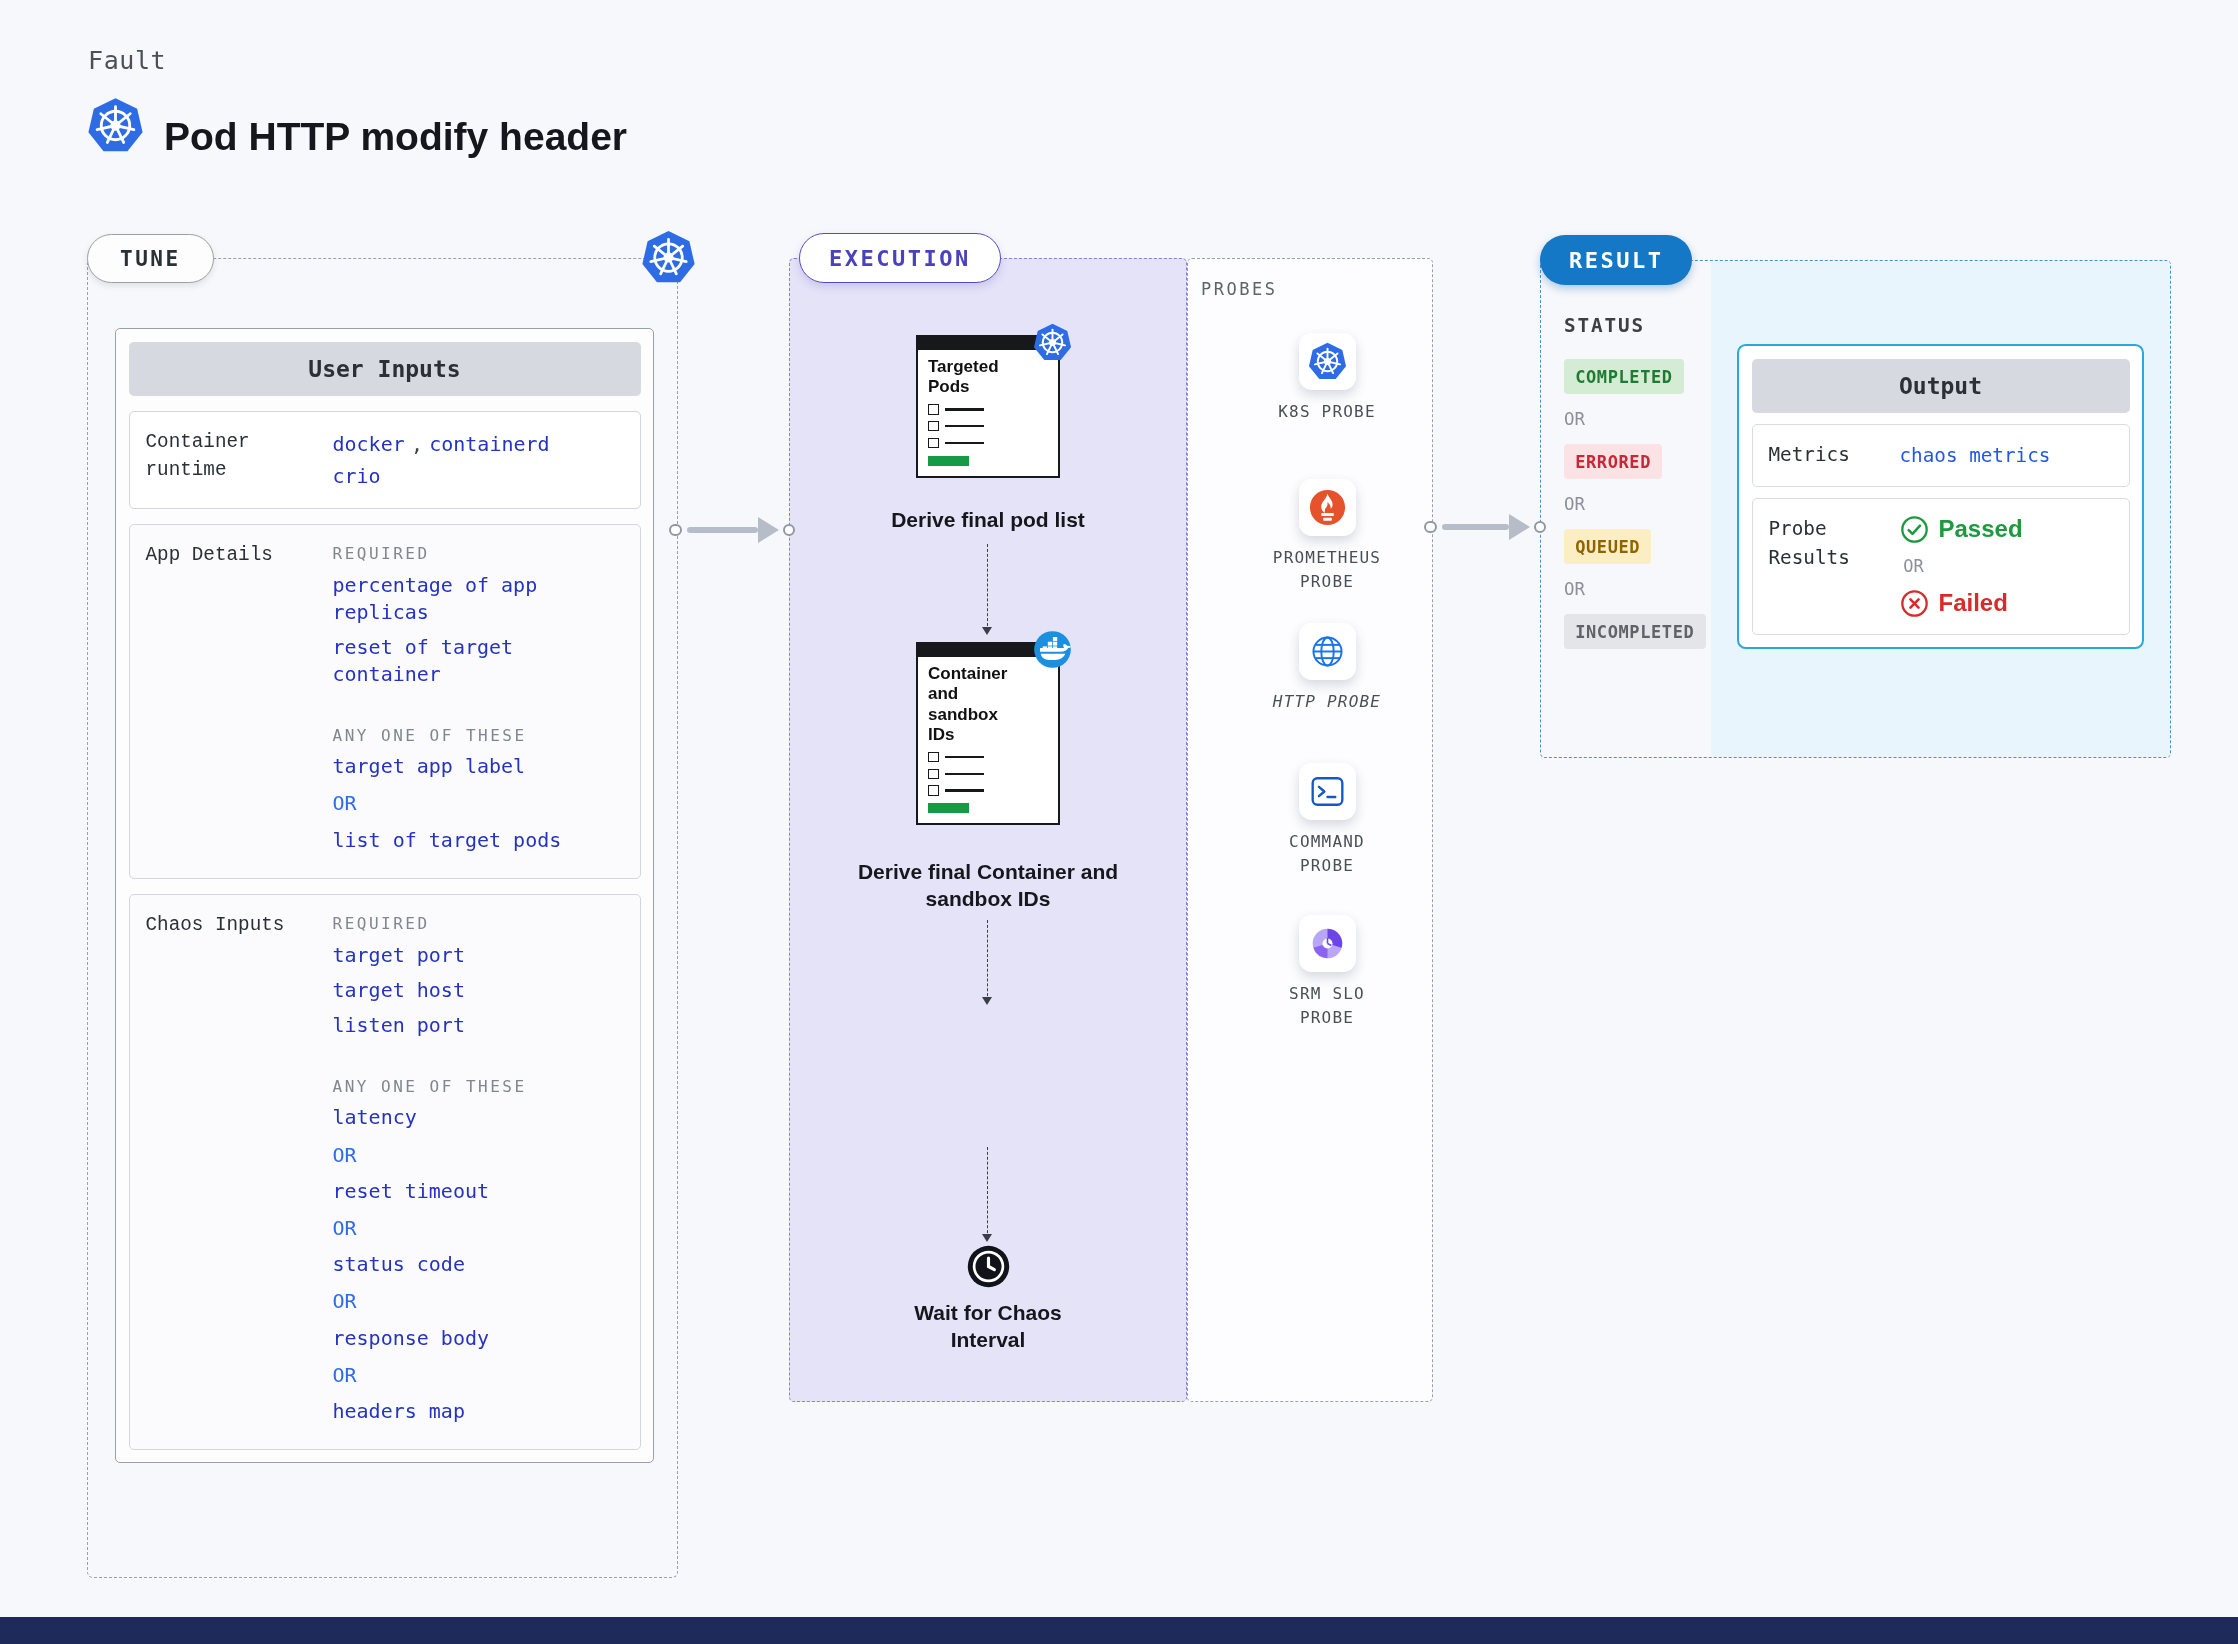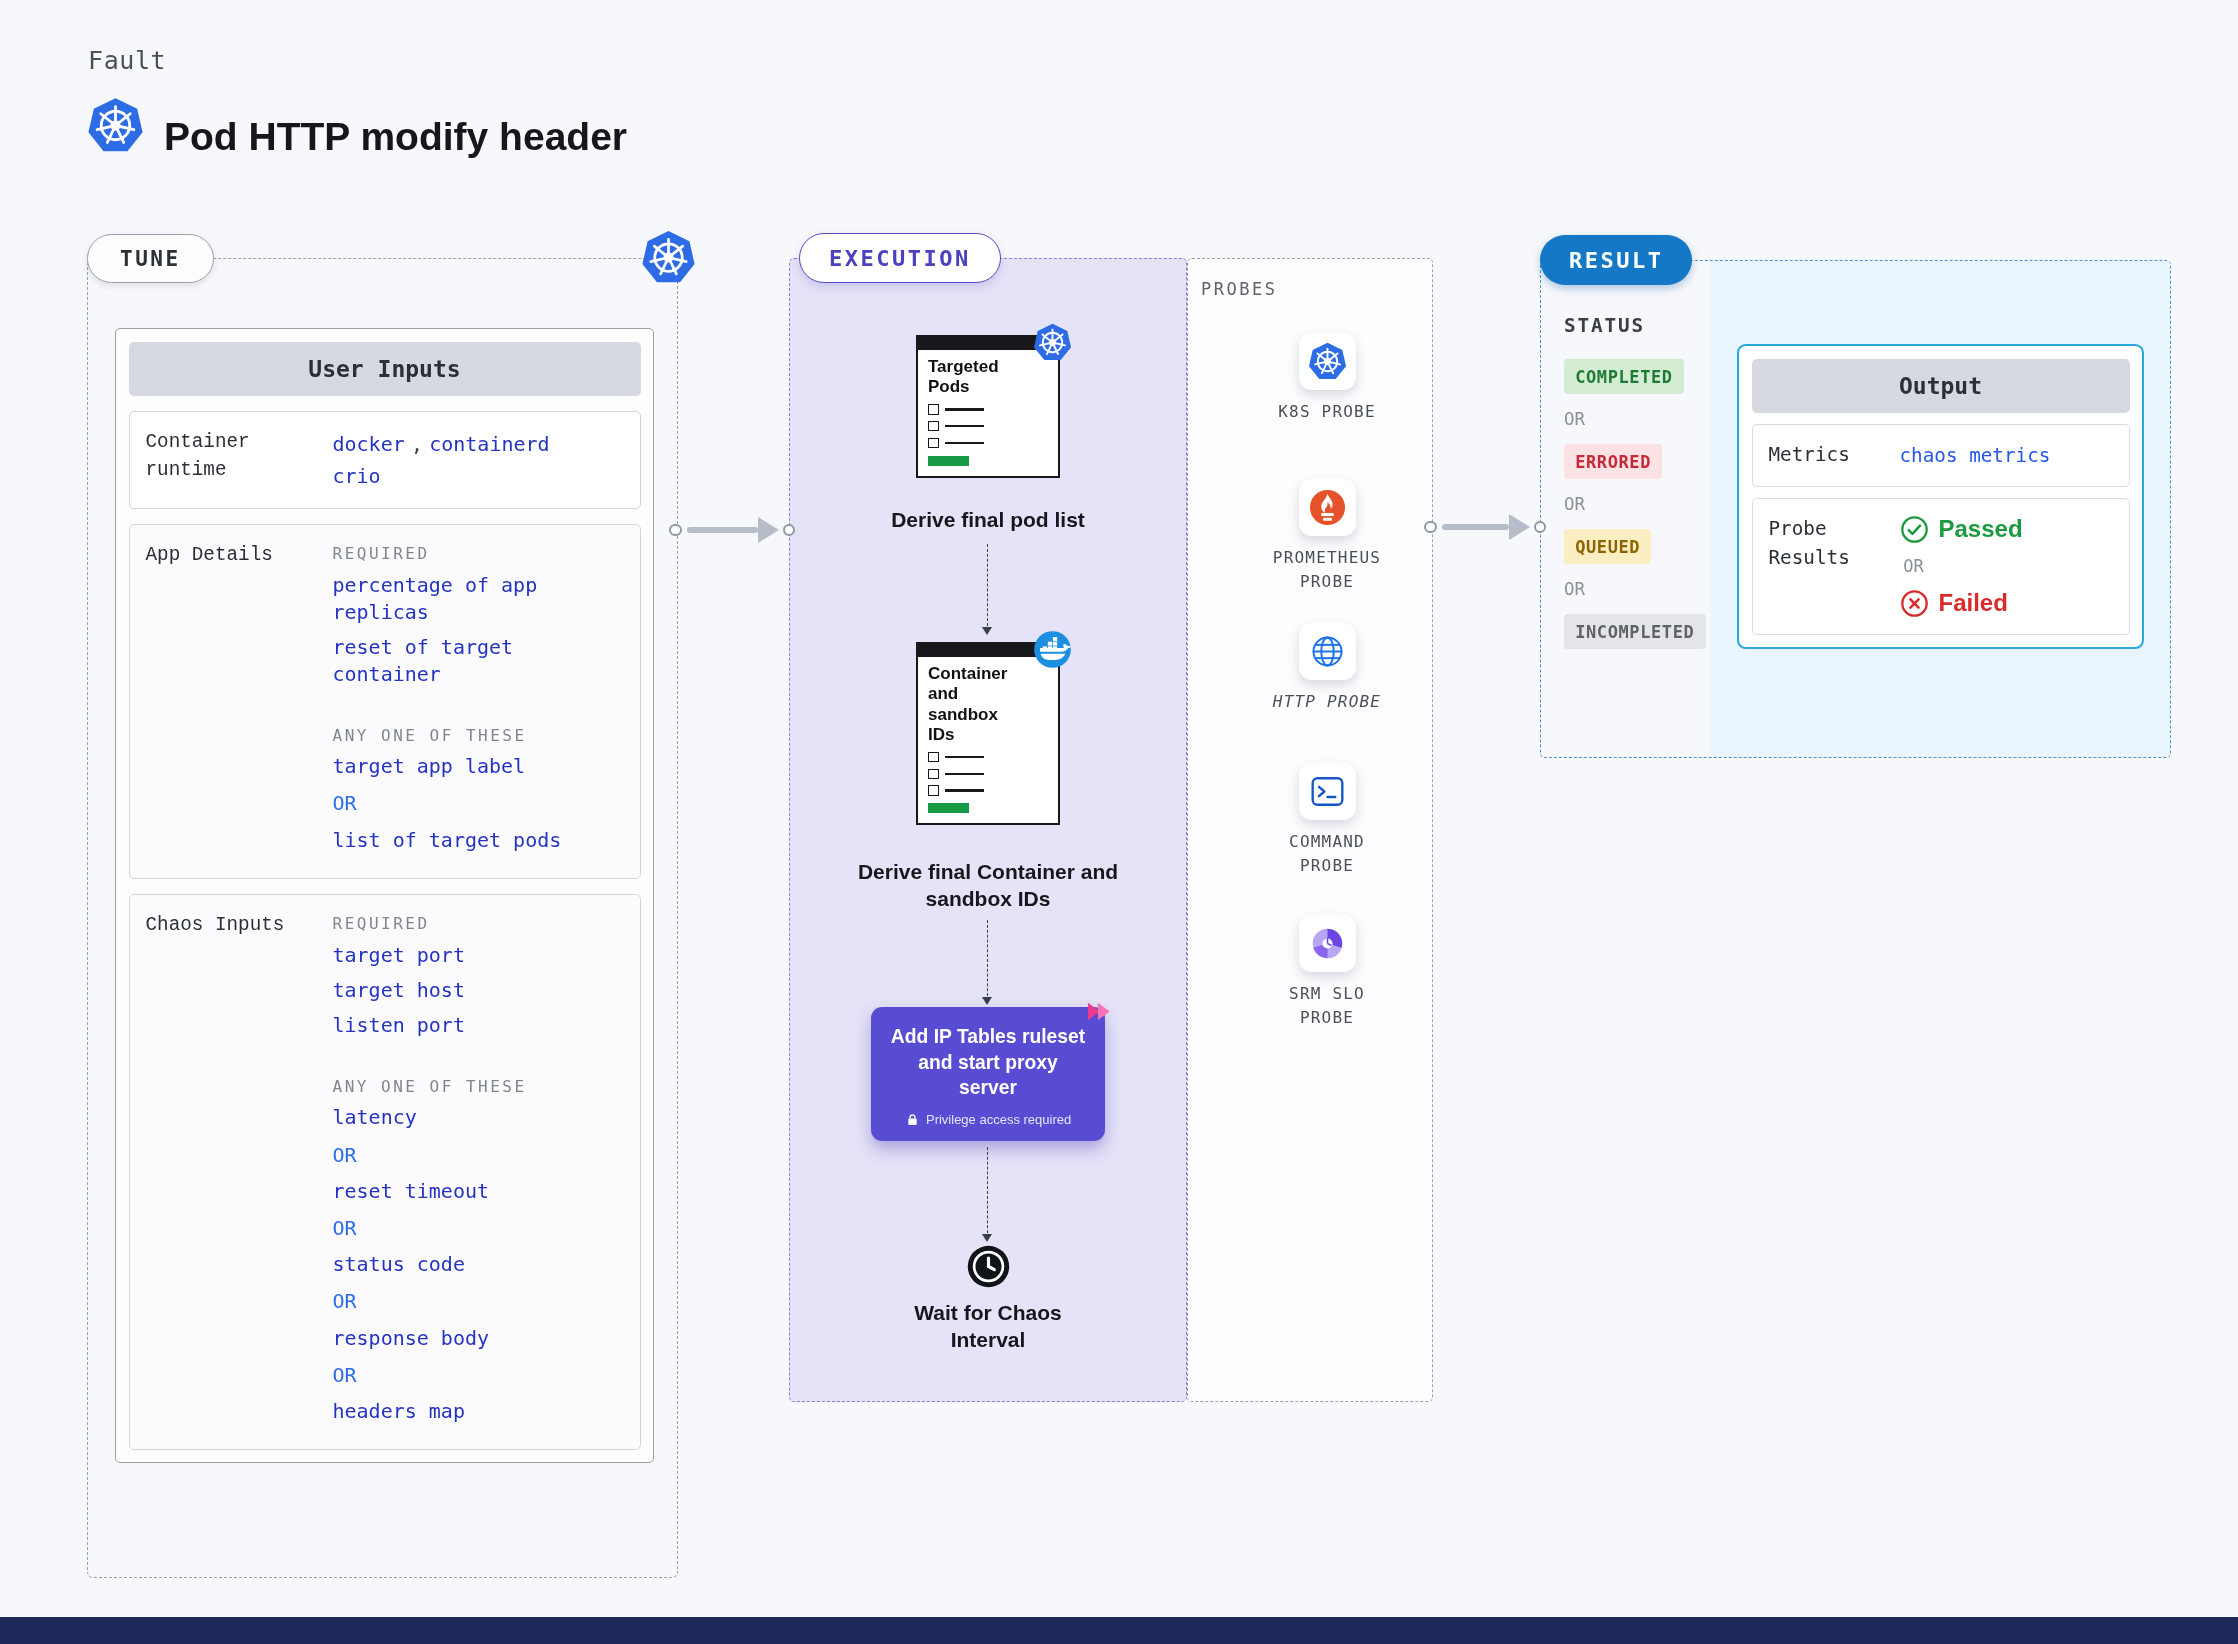--- a/index.html
+++ b/index.html
@@ -330,32 +330,20 @@
       <div class="doc-green"></div>
     </div>
     <svg class="doc-badge" viewBox="0 0 100 100">
         <use href="#docker-logo"></use>
       </svg>
   </div>
   <div class="step-caption" style="top:858px; padding:0 53px;">Derive final Container and sandbox IDs</div>
 
   <div class="varrow" style="top:920px; height:81px;"></div>
 
-  <div class="action-box">
-    <svg class="spark" viewBox="0 0 100 100">
-        <use href="#spark-logo"></use>
-      </svg>
-    <div class="action-title">Add IP Tables ruleset and start proxy server</div>
-    <div class="action-note">
-      <svg viewBox="0 0 100 100">
-          <use href="#lock-logo"></use>
-        </svg>
-      <span>Privilege access required</span>
-    </div>
-  </div>
 
   <div class="varrow" style="top:1147px; height:91px;"></div>
 
   <svg class="clock" viewBox="0 0 100 100">
       <use href="#clock-logo"></use>
     </svg>
   <div class="step-caption" style="top:1299px; padding:0 106px;">Wait for Chaos Interval</div>
 
   <div class="probes-title">PROBES</div>
 

